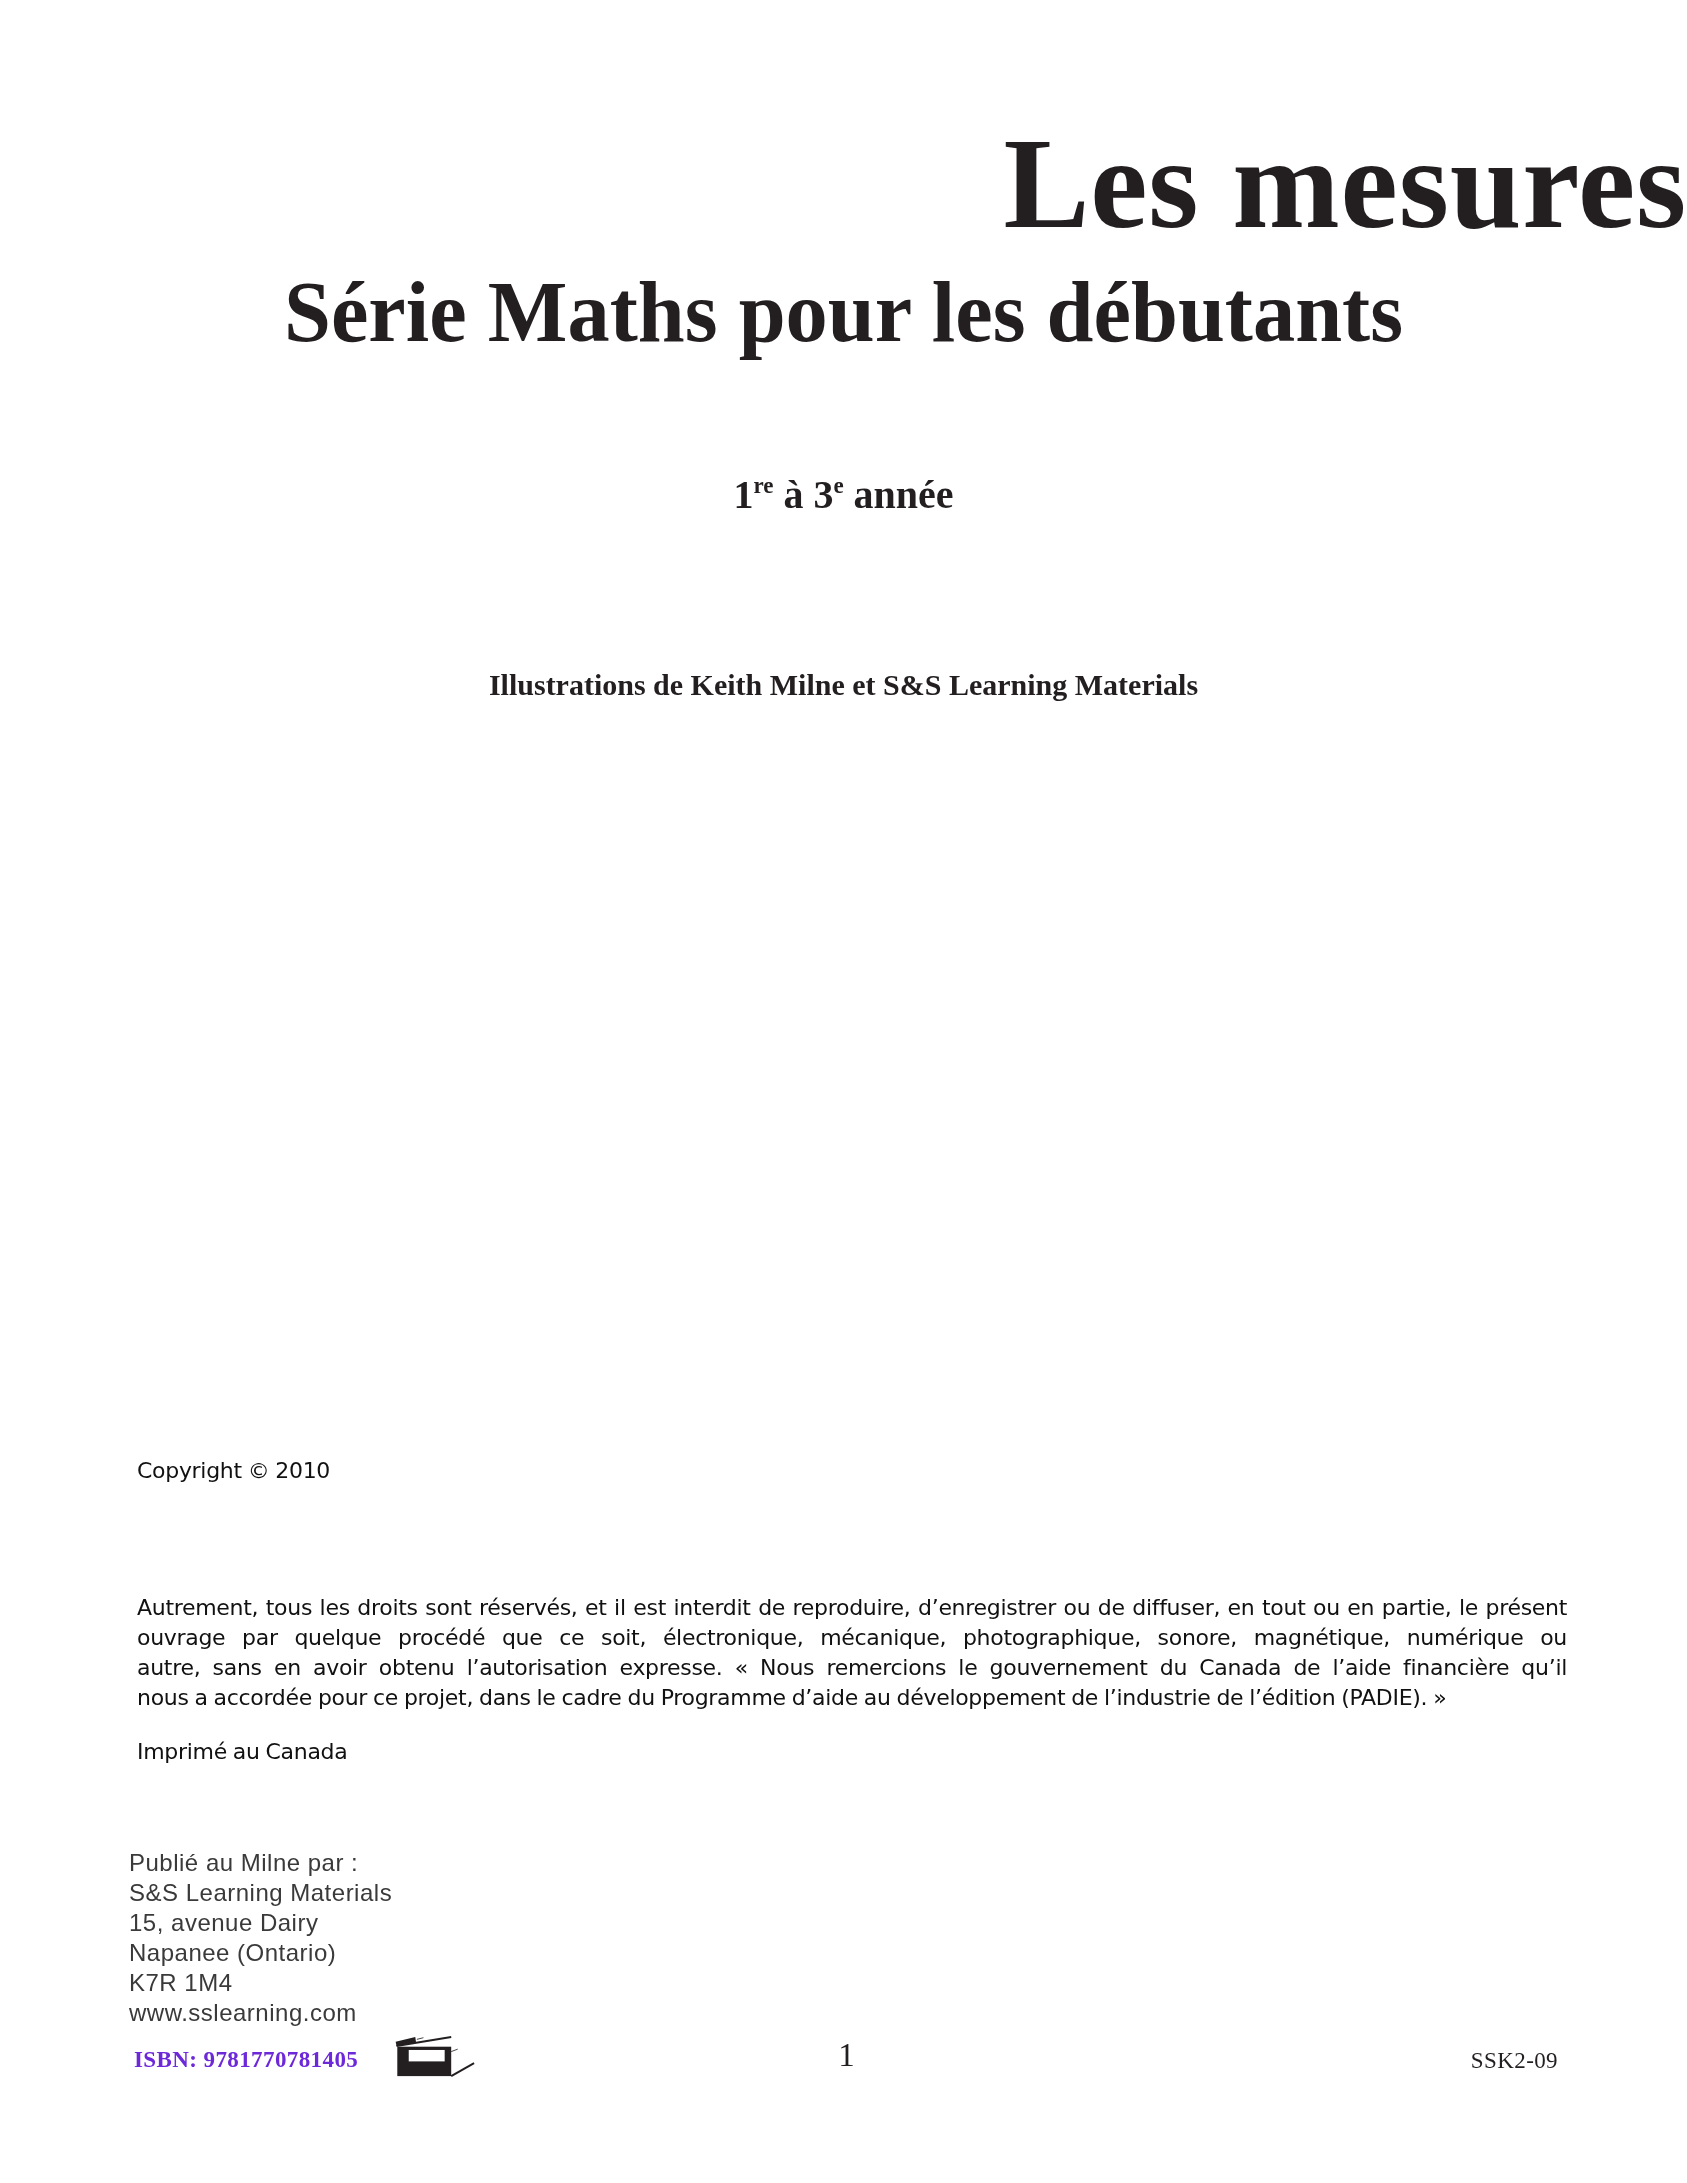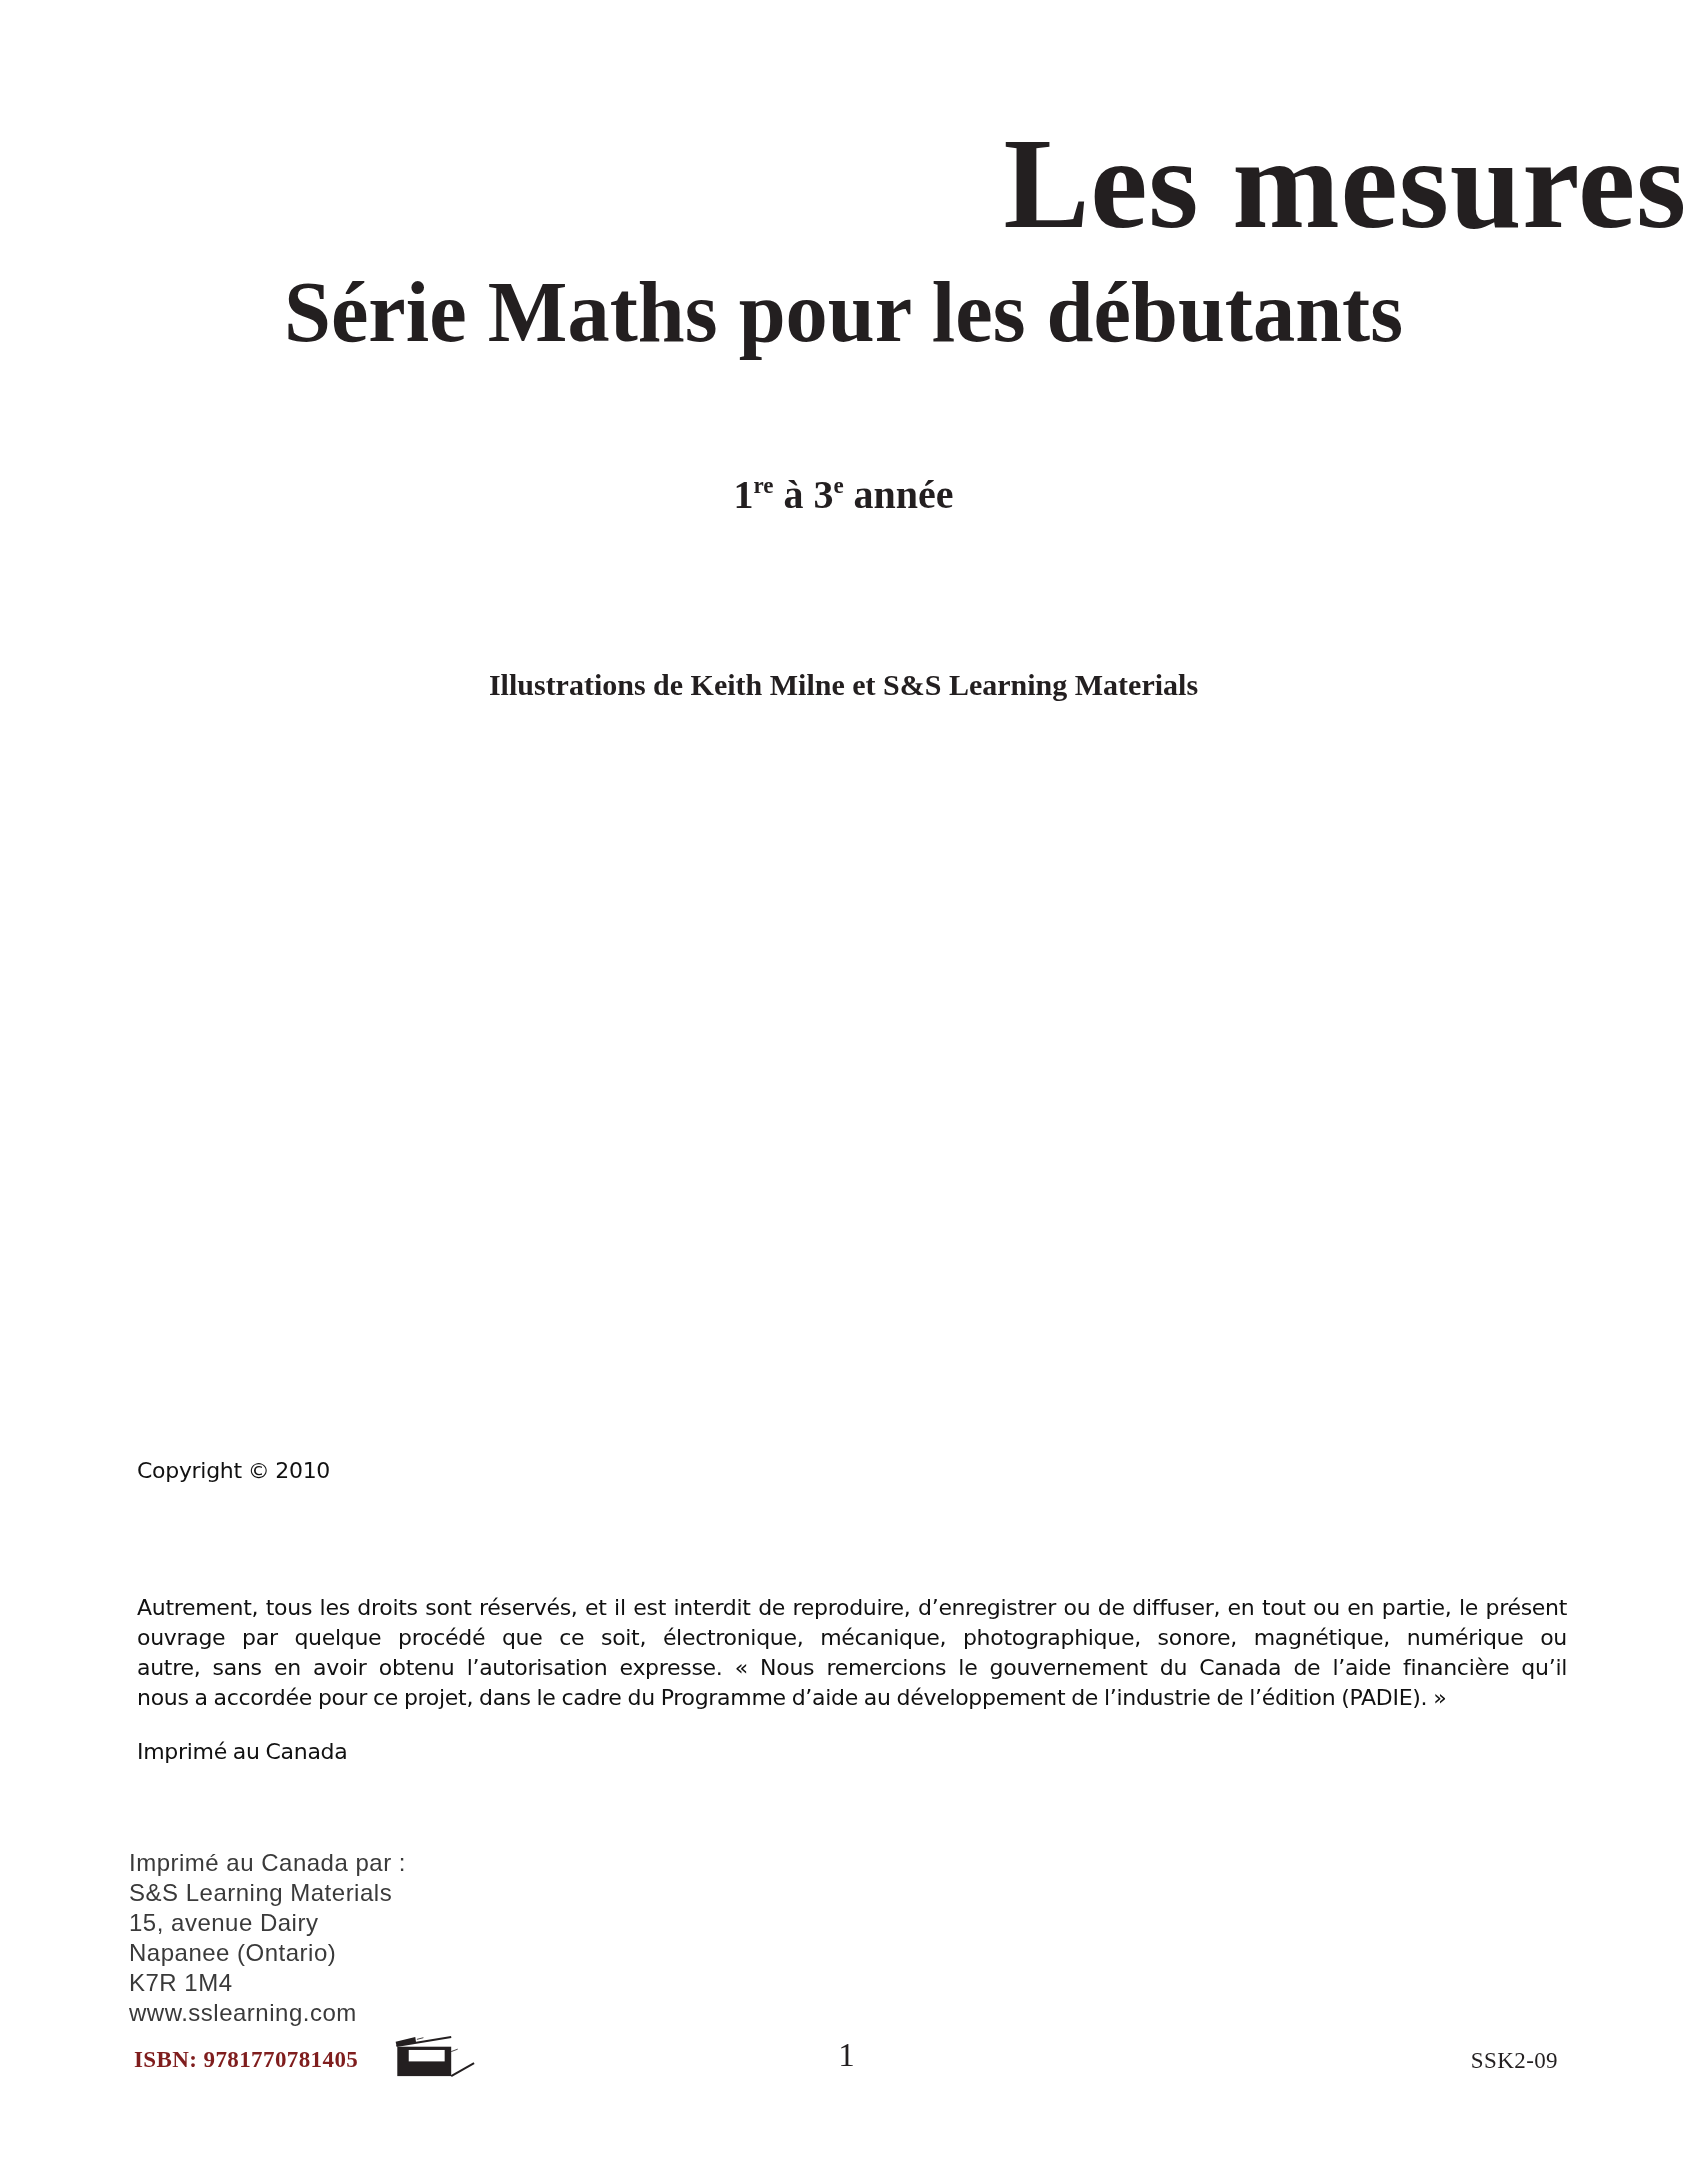--- a/index.html
+++ b/index.html
@@ -98,21 +98,21 @@
     }
 
     .footer-isbn {
       position: absolute;
       left: 134px;
       top: 2046px;
       font-family: "Liberation Serif", "DejaVu Serif", serif;
       font-weight: bold;
       font-size: 23px;
       line-height: 28px;
-      color: #7f1d1d;
+      color: #6d28d9;
       letter-spacing: 0.4px;
     }
     .copier-icon {
       position: absolute;
       left: 387px;
       top: 2032px;
       width: 99px;
       height: 49px;
     }
     .page-number {
@@ -160,21 +160,21 @@
     <span class="jline">ouvrage par quelque procédé que ce soit, électronique, mécanique, photographique, sonore, magnétique, numérique ou</span>
     <span class="jline">autre, sans en avoir obtenu l’autorisation expresse. « Nous remercions le gouvernement du Canada de l’aide financière qu’il</span>
     <span class="line">nous a accordée pour ce projet, dans le cadre du Programme d’aide au développement de l’industrie de l’édition (PADIE). »</span>
   </div>
 
   <div class="legal-block lb-rights">
     <span class="line">Imprimé au Canada</span>
   </div>
 
   <div class="publisher">
-    <div>Imprimé au Canada par :</div>
+    <div>Publié au Milne par :</div>
     <div>S&amp;S Learning Materials</div>
     <div>15, avenue Dairy</div>
     <div>Napanee (Ontario)</div>
     <div>K7R 1M4</div>
     <div>www.sslearning.com</div>
   </div>
 
   <div class="footer-isbn">ISBN: 9781770781405</div>
 
   <svg class="copier-icon" viewBox="0 0 120 60" xmlns="http://www.w3.org/2000/svg">

